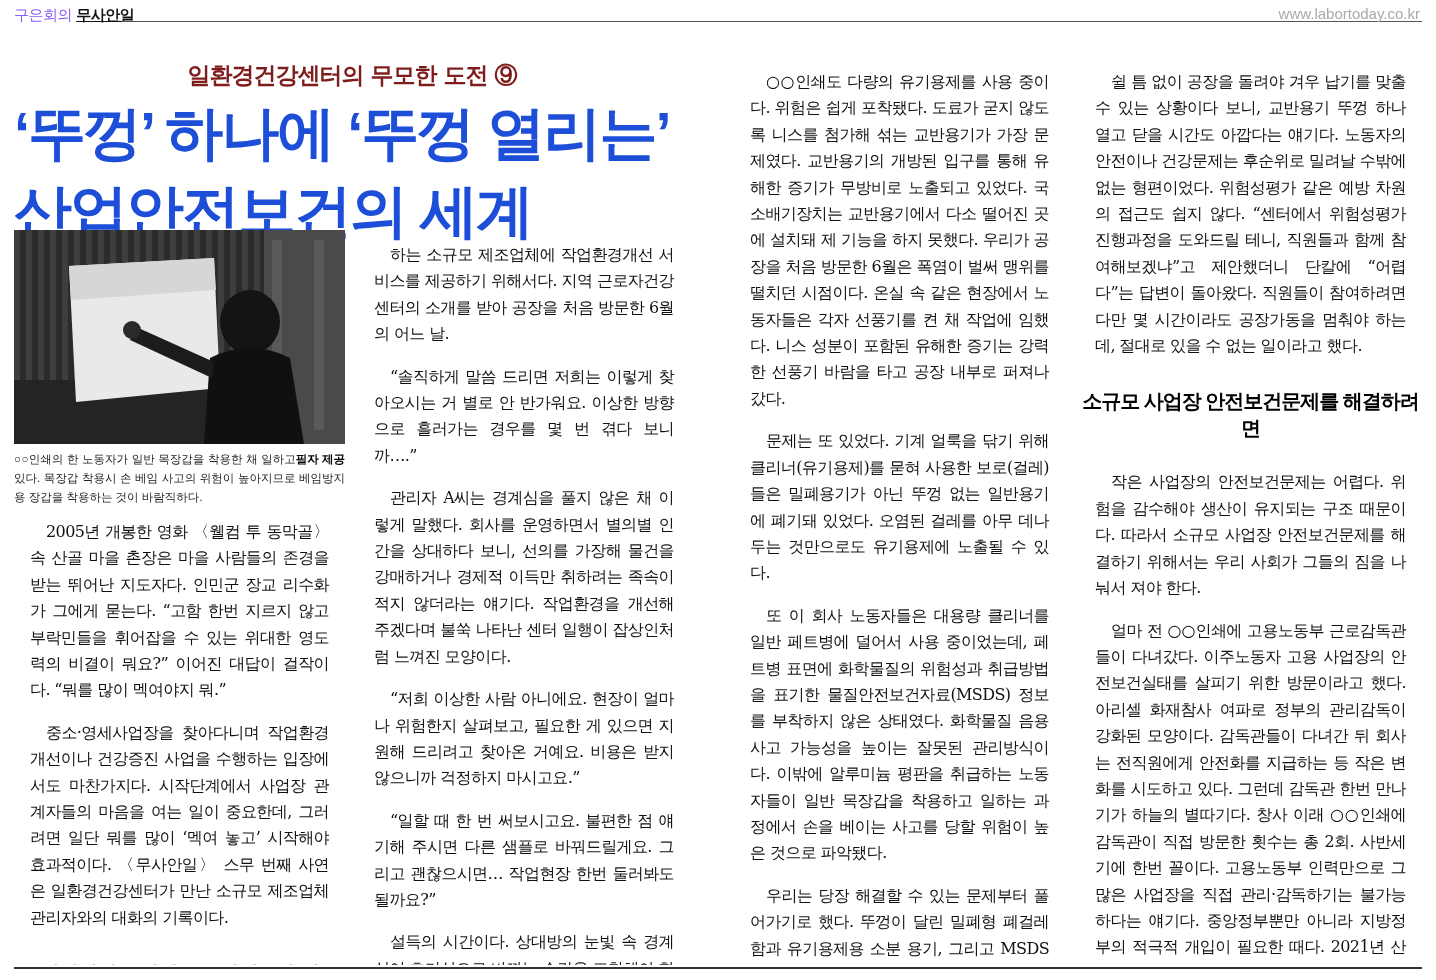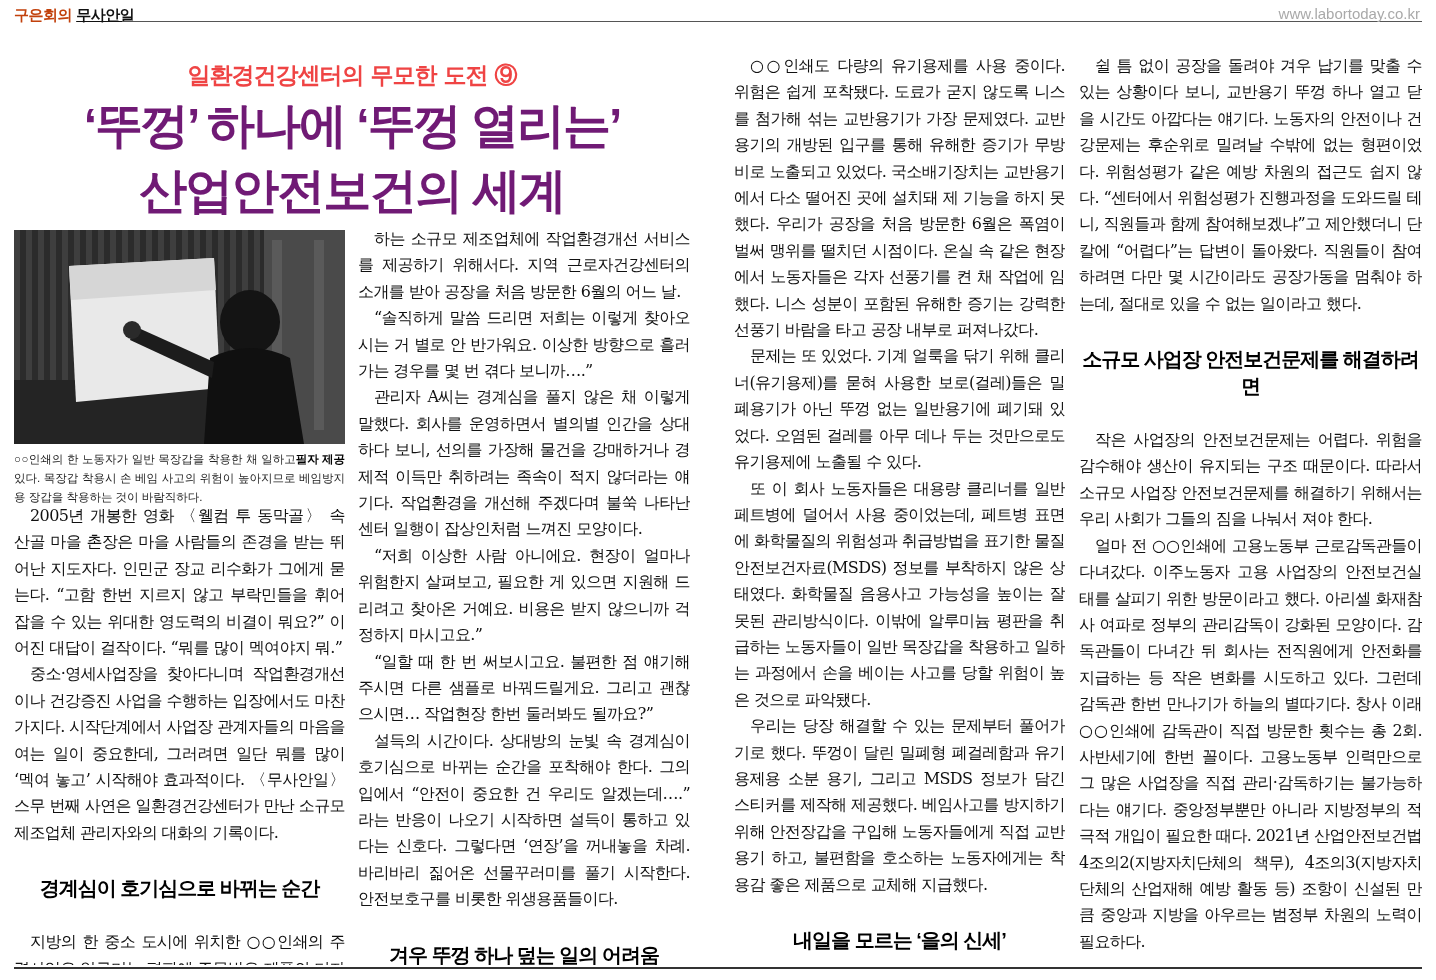--- a/index.html
+++ b/index.html
@@ -1,46 +1,46 @@
 <!DOCTYPE html>
 <html lang="ko"><head>
 <meta charset="utf-8">
 <style>
   html,body{margin:0;padding:0;background:#fff;}
   .page{position:relative;width:1436px;height:980px;background:#ffffff;overflow:hidden;
         font-family:"DejaVu Serif","Liberation Serif",serif;color:#111;}
   
   .masthead{position:absolute;top:6px;left:14px;font-family:"Liberation Sans",sans-serif;font-size:15px;}
-  .masthead .author{color:#c2410c;font-weight:700;letter-spacing:-0.5px;}
+  .masthead .author{color:#8b5cf6;font-weight:400;letter-spacing:-0.5px;}
   .masthead .colname{color:#111;font-weight:700;letter-spacing:-0.5px;text-decoration:underline;}
   .top-rule{position:absolute;top:21px;left:122px;width:1300px;height:1px;background:#555;}
   .site-url{position:absolute;top:5px;right:16px;font-family:"Liberation Sans",sans-serif;
             font-size:15px;color:#a9a9a9;}
   .bottom-rule{position:absolute;top:967px;left:14px;width:1408px;height:2px;background:#333;}
   
   .kicker{position:absolute;top:60px;left:14px;width:676px;text-align:center;
-          font-weight:700;font-size:23px;letter-spacing:-1px;color:#ef4444;}
-  .headline{position:absolute;top:94px;left:14px;width:676px;text-align:center;
-            font-family:"Liberation Sans",sans-serif;font-weight:700;font-size:48px;
-            line-height:1.35;letter-spacing:-2px;color:#701a75;}
+          font-weight:700;font-size:23px;letter-spacing:-1px;color:#7f1d1d;}
+  .headline{position:absolute;top:94px;left:14px;width:676px;text-align:left;
+            font-family:"Liberation Sans",sans-serif;font-weight:700;font-size:58px;
+            line-height:1.35;letter-spacing:-2px;color:#1d4ed8;}
   
   .photo{position:absolute;top:230px;left:14px;width:331px;height:214px;
          background:repeating-linear-gradient(90deg,#3e3e3e 0 6px,#2b2b2b 6px 12px);}
   .photo svg{display:block;width:100%;height:100%;}
   .caption{position:absolute;top:450px;left:14px;width:331px;
            font-family:"Liberation Sans",sans-serif;font-size:11.5px;line-height:1.65;
            color:#222;text-align:justify;}
   .caption .credit{float:right;font-weight:700;color:#000;}
   
   .col{position:absolute;overflow:hidden;}
   #col1{left:14px;top:503px;width:331px;height:462px;}
   #col2{left:358px;top:226px;width:332px;height:739px;}
   #col3{left:734px;top:53px;width:331px;height:912px;}
   #col4{left:1079px;top:53px;width:343px;height:912px;}
-  .para{margin:0;font-size:16px;line-height:26.4px;text-align:justify;text-indent:1em;
+  .para{margin:16px;font-size:16px;line-height:26.4px;text-align:justify;text-indent:1em;
         letter-spacing:-0.6px;word-break:break-all;}
   .subhead{margin:29px 0 27px;font-family:"Liberation Sans",sans-serif;font-weight:700;
            font-size:20px;letter-spacing:-1px;text-align:center;color:#000;}
 </style>
 </head>
 <body>
 
 <div class="page">
 
   <div class="masthead">

